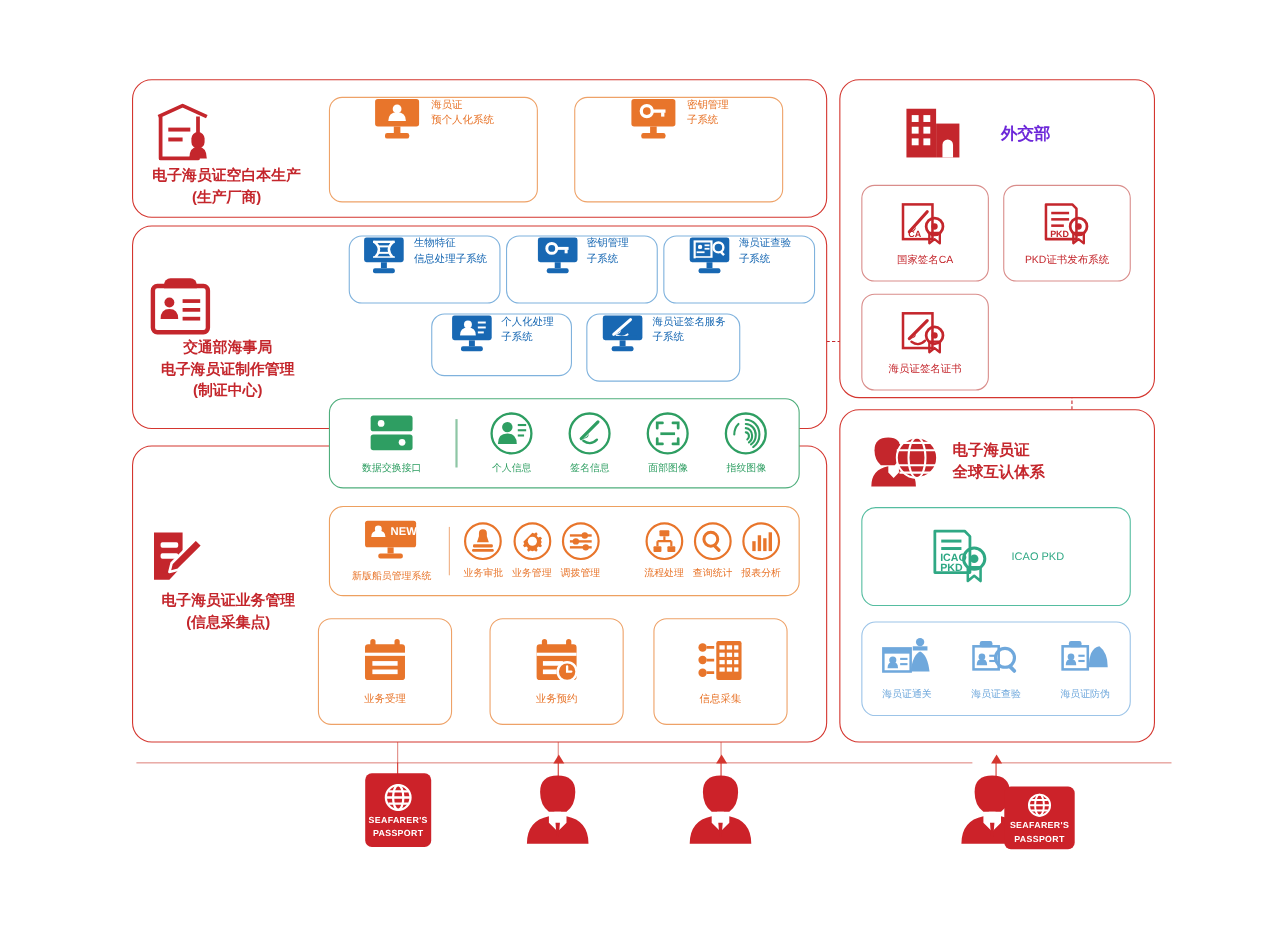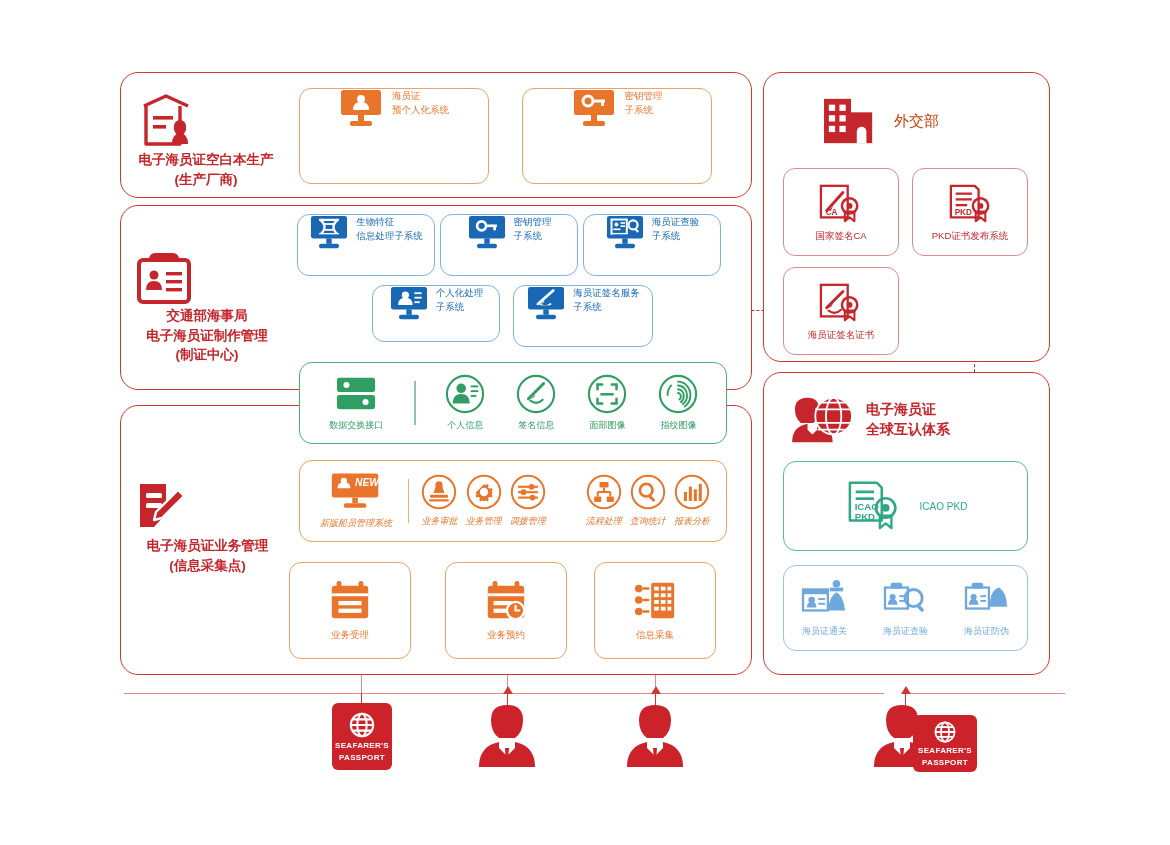--- a/index.html
+++ b/index.html
@@ -13,21 +13,21 @@
   
   .panel{position:absolute;border:1.6px solid #d4362f;border-radius:18px;box-sizing:border-box;background:#fff;}
 
   
   .sec-label{position:absolute;text-align:center;color:#c4262c;font-weight:bold;line-height:1.45;}
   .sec-label .txt{font-size:13.5px;white-space:nowrap;}
 
   
   .card{position:absolute;box-sizing:border-box;border-radius:12px;background:#fff;}
   .card.orange{border:1.3px solid #eea268;}
-  .card.blue{border:1.3px solid #7fb2dd;}
+  .card.blue{border:1.3px solid #7fb2dd;margin-left:20px;}
   .card.red{border:1.3px solid #d98d8b;}
 
   .row-card{display:flex;justify-content:center;height:100%;gap:9px;}
   .card-txt{font-size:9.5px;line-height:1.5;white-space:nowrap;}
   .t-orange{color:#e8752b;}
   .t-blue{color:#1868b3;}
   .t-red{color:#c4262c;}
   .t-green{color:#2e9e62;}
   .t-lblue{color:#6fa8dc;}
 
@@ -264,21 +264,21 @@
     <svg width="60" height="58" viewBox="0 0 60 58">
       <path d="M10 6 h26 l0 30 l-12 13 h-14 z" fill="#c4262c"></path>
       <rect x="16" y="15" width="16" height="5" rx="1.6" fill="#fff"></rect>
       <rect x="16" y="25" width="16" height="5" rx="1.6" fill="#fff"></rect>
       <path d="M48 12 l6 6 l-22 22 l-8 2 l2 -8 z" fill="#c4262c" stroke="#fff" stroke-width="2.4" stroke-linejoin="round"></path>
     </svg>
     <div class="txt">电子海员证业务管理</div>
     <div class="txt">(信息采集点)</div>
   </div>
 
-  <div class="strip orange" style="left:299px;top:460px;width:428px;height:82px;padding:0 12px;font-style:italic;">
+  <div class="strip orange" style="left:299px;top:460px;width:428px;height:82px;padding:0 12px;">
     <div class="icon-item" style="width:100px;">
       <svg width="52" height="40" viewBox="0 0 56 42">
         <rect x="2" y="1" width="50" height="26" rx="2.5" fill="#e8752b"></rect>
         <circle cx="15" cy="9" r="3.4" fill="#fff"></circle>
         <path d="M8 17 q0 -6.5 7 -6.5 q7 0 7 6.5 z" fill="#fff"></path>
         <text x="27" y="15" font-family="Liberation Sans, sans-serif" font-size="11" font-weight="bold" fill="#fff">NEW</text>
         <rect x="8" y="21" width="38" height="3.2" fill="#e8752b"></rect>
         <rect x="24" y="27" width="6" height="6" fill="#e8752b"></rect>
         <rect x="15" y="33" width="24" height="5" rx="2" fill="#e8752b"></rect>
       </svg>
@@ -474,21 +474,21 @@
         <rect x="9" y="10" width="6.5" height="6.5"></rect>
           <rect x="20" y="10" width="6.5" height="6.5"></rect>
         <rect x="9" y="21" width="6.5" height="6.5"></rect>
           <rect x="20" y="21" width="6.5" height="6.5"></rect>
         <rect x="9" y="32" width="6.5" height="6.5"></rect>
           <rect x="20" y="32" width="6.5" height="6.5"></rect>
       </g>
       <rect x="32" y="18" width="22" height="32" fill="#c4262c"></rect>
       <path d="M38 50 v-12 a5 5 0 0 1 10 0 v12 z" fill="#fff"></path>
     </svg>
-    <div style="font-size:15px;font-weight:normal;color:#c2410c;">外交部</div>
+    <div style="font-size:15px;font-weight:bold;color:#6d28d9;margin-left:16px;">外交部</div>
   </div>
 
   <div class="card red" style="left:783px;top:168px;width:116px;height:88px;">
     <div class="stack" style="gap:4px;">
       <svg width="48" height="44" viewBox="0 0 50 46">
         <rect x="4" y="4" width="28" height="33" fill="none" stroke="#c4262c" stroke-width="2.4"></rect>
         <path d="M10 30 L27 11" stroke="#c4262c" stroke-width="3" stroke-linecap="round"></path>
         <path d="M10 30 q5 -1 6 -5 q1 5 -6 5 z" fill="#c4262c"></path>
         <text x="9" y="35" font-family="Liberation Sans, sans-serif" font-size="8.5" font-weight="bold" fill="#c4262c">CA</text>
         <circle cx="34" cy="25" r="8" fill="none" stroke="#c4262c" stroke-width="2.6"></circle>

